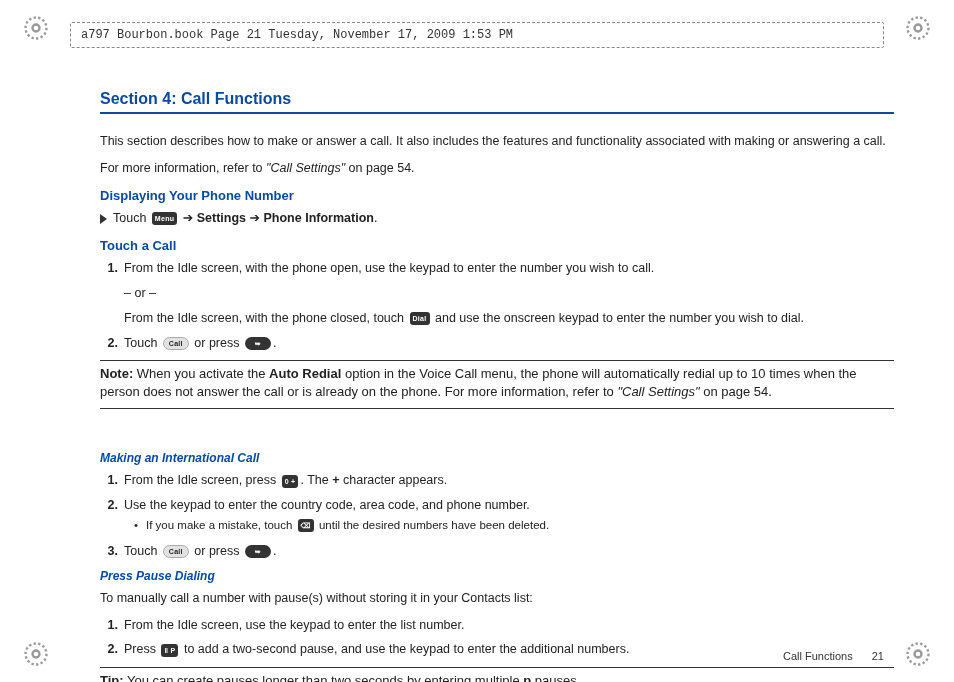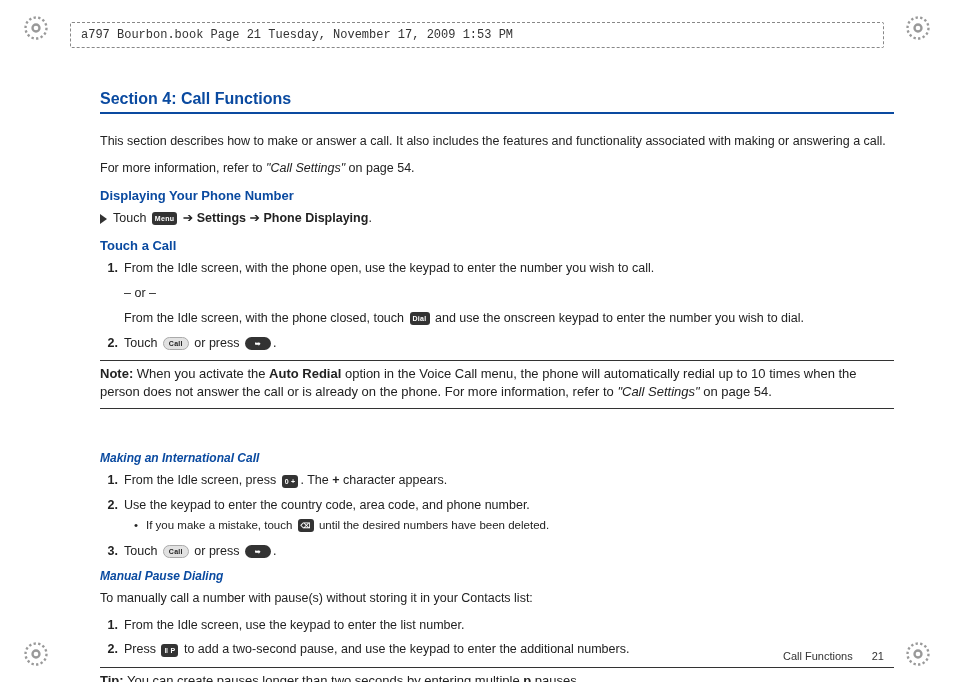--- a/index.html
+++ b/index.html
@@ -70,21 +70,21 @@
 
     <div class="cols">
 
       <div class="col">
         <p>This section describes how to make or answer a call. It also includes the features and functionality associated with making or answering a call.</p>
         <p>
           <span>For more information, refer to </span><span class="ref-italic">"Call Settings"</span><span>  on page 54.</span>
         </p>
         <div class="h2">Displaying Your Phone Number</div>
         <p>
-          <span class="tri"></span><span>Touch </span><span class="icon">Menu</span><span> ➔ </span><b>Settings</b><span> ➔ </span><b>Phone Displaying</b><span>.</span>
+          <span class="tri"></span><span>Touch </span><span class="icon">Menu</span><span> ➔ </span><b>Settings</b><span> ➔ </span><b>Phone Information</b><span>.</span>
         </p>
         <div class="h2">Touch a Call</div>
         <div class="step-row">
           <div class="step-num">1.</div>
           <div class="step-body">
             <span>From the Idle screen, with the phone open, use the keypad to enter the number you wish to call.</span>
             <div style="margin:6px 0;">– or –</div>
             <span>From the Idle screen, with the phone closed, touch </span><span class="icon">Dial</span><span> and use the onscreen keypad to enter the number you wish to dial.</span>
           </div>
         </div>
@@ -119,21 +119,21 @@
             </div>
           </div>
         </div>
         <div class="step-row">
           <div class="step-num">3.</div>
           <div class="step-body">
             <span>Touch </span><span class="icon light round">Call</span><span> or press </span><span class="icon round">➥</span><span>.</span>
           </div>
         </div>
 
-        <div class="h3">Manual Pause Dialing</div>
+        <div class="h3">Press Pause Dialing</div>
         <p>To manually call a number with pause(s) without storing it in your Contacts list:</p>
         <div class="step-row">
           <div class="step-num">1.</div>
           <div class="step-body">From the Idle screen, use the keypad to enter the list number.</div>
         </div>
         <div class="step-row">
           <div class="step-num">2.</div>
           <div class="step-body">
             <span>Press </span><span class="icon">‖ P</span><span> to add a two-second pause, and use the keypad to enter the additional numbers.</span>
           </div>

